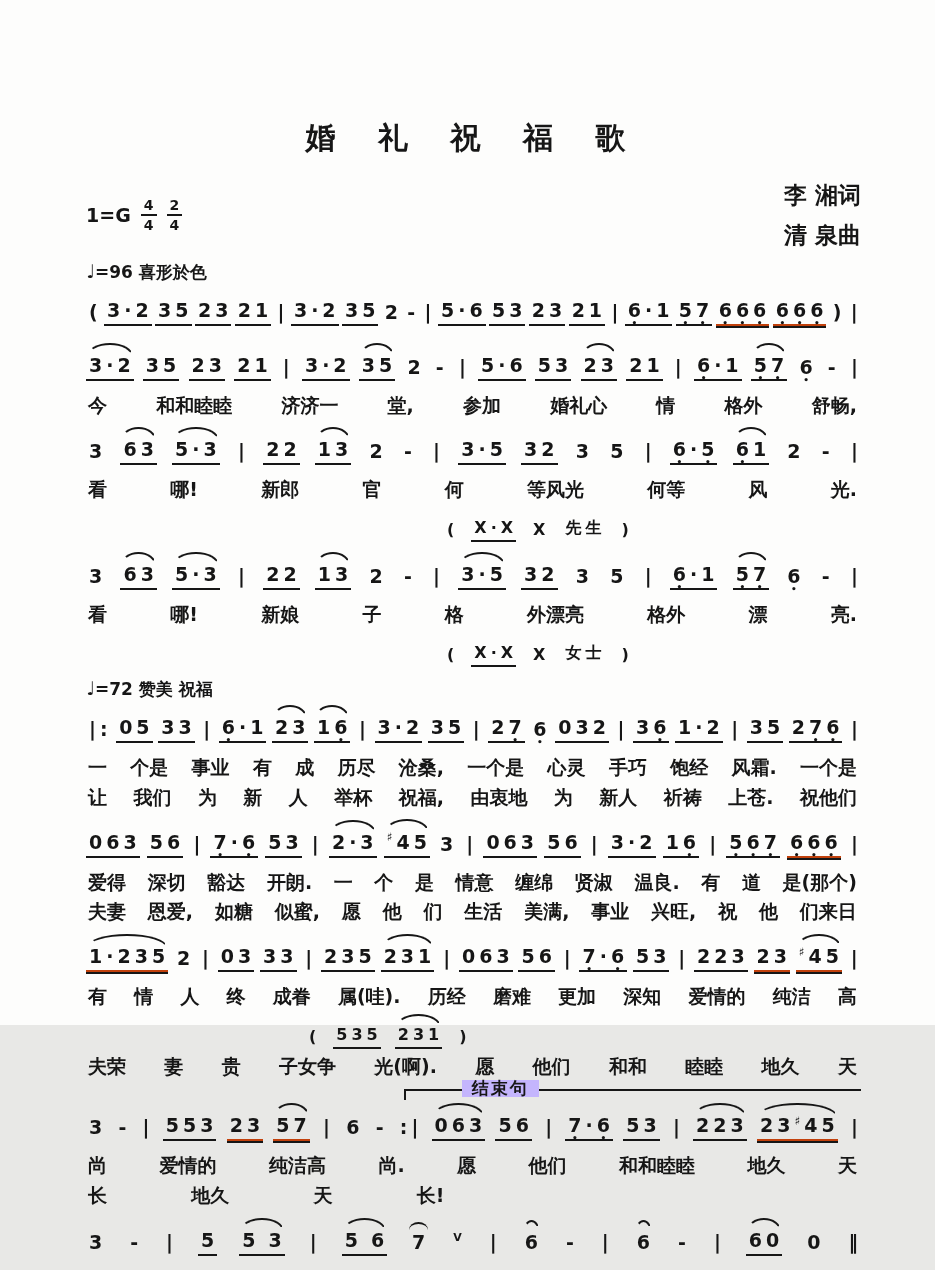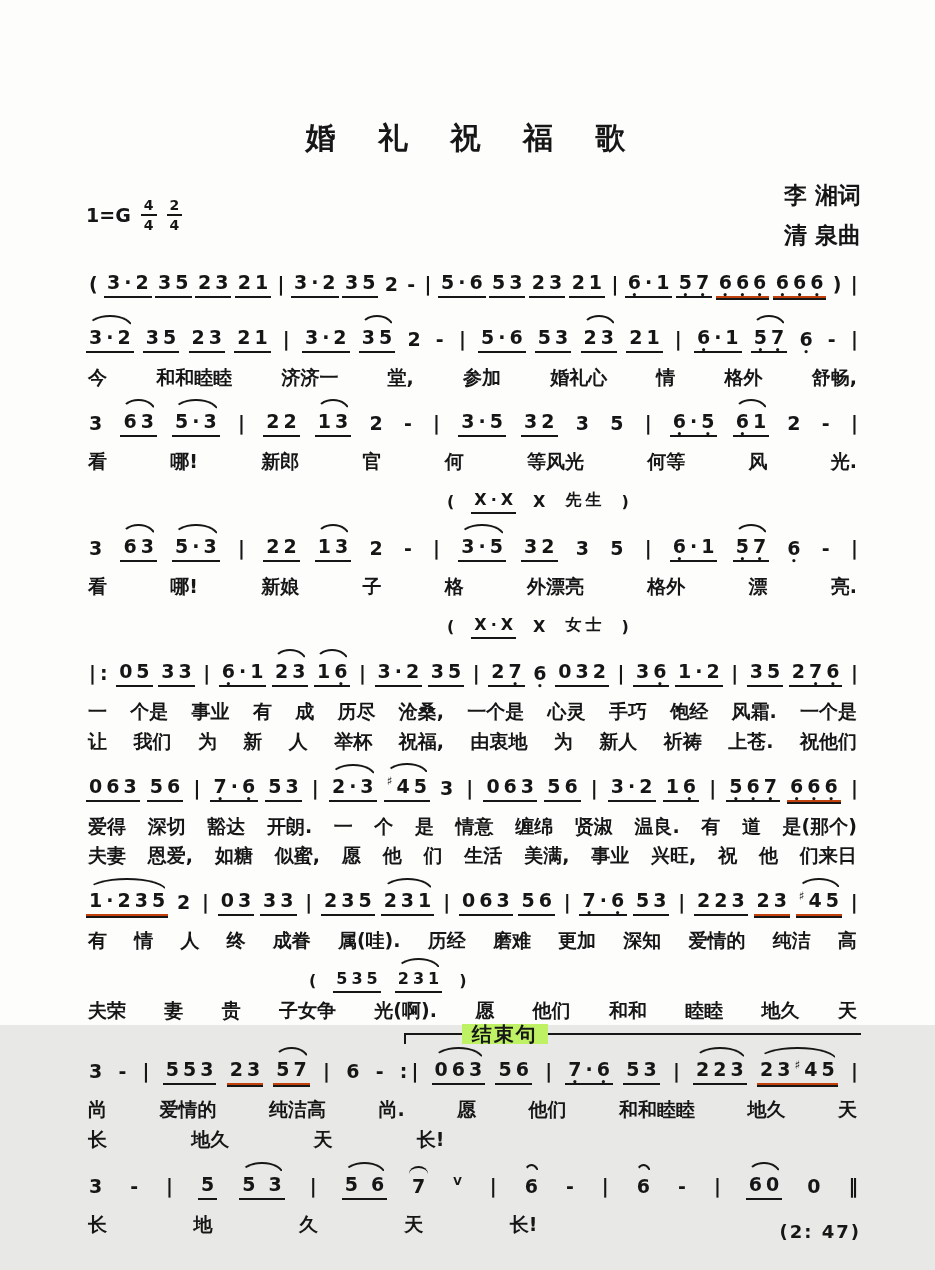--- a/index.html
+++ b/index.html
@@ -40,22 +40,22 @@
   .lyr .lyw{white-space:nowrap;}
   .half{width:46%;}
   .w58{width:58%;}
   .insert{font-size:16px;font-weight:700;padding:10px 0 6px;display:flex;gap:14px;align-items:flex-end;}
   .ins-mid{margin-left:358px;}
   .ins-g{margin-left:220px;}
   .lyr-row{display:flex;justify-content:space-between;align-items:flex-end;}
   .duration{font-size:18px;font-weight:700;letter-spacing:2px;}
   .endbracket{margin-left:41%;border-top:2px solid #161616;position:relative;height:8px;margin-top:10px;}
   .endbracket::before{content:'';position:absolute;left:0;top:0;width:2px;height:9px;background:#161616;}
-  .endlabel{position:absolute;top:-11px;left:58px;background:#bef264;padding:0 10px;
-       font-size:20px;font-weight:700;letter-spacing:2px;line-height:1;}
+  .endlabel{position:absolute;top:-11px;left:58px;background:#c4b5fd;padding:0 10px;
+       font-size:17px;font-weight:700;letter-spacing:2px;line-height:1;}
   .sys{margin-top:0;}
 </style>
 </head>
 <body>
 
 <div class="sheet">
 
   <div class="title">婚 礼 祝 福 歌</div>
 
   <div class="hdr-row">
@@ -69,20 +69,23 @@
         <span class="t">2</span>
         <span class="b">4</span>
       </span>
     </div>
     <div class="credits">
       <div>李 湘词</div>
       <div>清 泉曲</div>
     </div>
   </div>
 
+  <div class="tempo">
+    <span class="q">♩</span><span>=96 喜形於色</span>
+  </div>
 
   <div class="sys">
     <div class="notes">
         <span class="tok"><b class="n">(</b></span>
         <span class="tok u1"><b class="n">3</b><b class="n">·</b><b class="n">2</b></span>
         <span class="tok u1"><b class="n">3</b><b class="n">5</b></span>
         <span class="tok u1"><b class="n">2</b><b class="n">3</b></span>
         <span class="tok u1"><b class="n">2</b><b class="n">1</b></span>
         <span class="tok"><b class="n">|</b></span>
         <span class="tok u1"><b class="n">3</b><b class="n">·</b><b class="n">2</b></span>
@@ -217,20 +220,23 @@
       </div>
     <div class="insert ins-mid">
         <span class="tok"><b class="n">(</b></span>
         <span class="tok u1"><b class="n">X</b><b class="n">·</b><b class="n">X</b></span>
         <span class="tok"><b class="n">X</b></span>
         <span class="tok"><b class="n">女</b><b class="n">士</b></span>
         <span class="tok"><b class="n">)</b></span>
       </div>
   </div>
 
+  <div class="tempo">
+    <span class="q">♩</span><span>=72 赞美 祝福</span>
+  </div>
 
   <div class="sys">
     <div class="notes">
         <span class="tok"><b class="n">|</b><b class="n">:</b></span>
         <span class="tok u1"><b class="n">0</b><b class="n">5</b></span>
         <span class="tok u1"><b class="n">3</b><b class="n">3</b></span>
         <span class="tok"><b class="n">|</b></span>
         <span class="tok u1"><b class="n lo">6</b><b class="n">·</b><b class="n">1</b></span>
         <span class="tok u1 arc"><b class="n">2</b><b class="n">3</b></span>
         <span class="tok u1 arc"><b class="n">1</b><b class="n lo">6</b></span>

